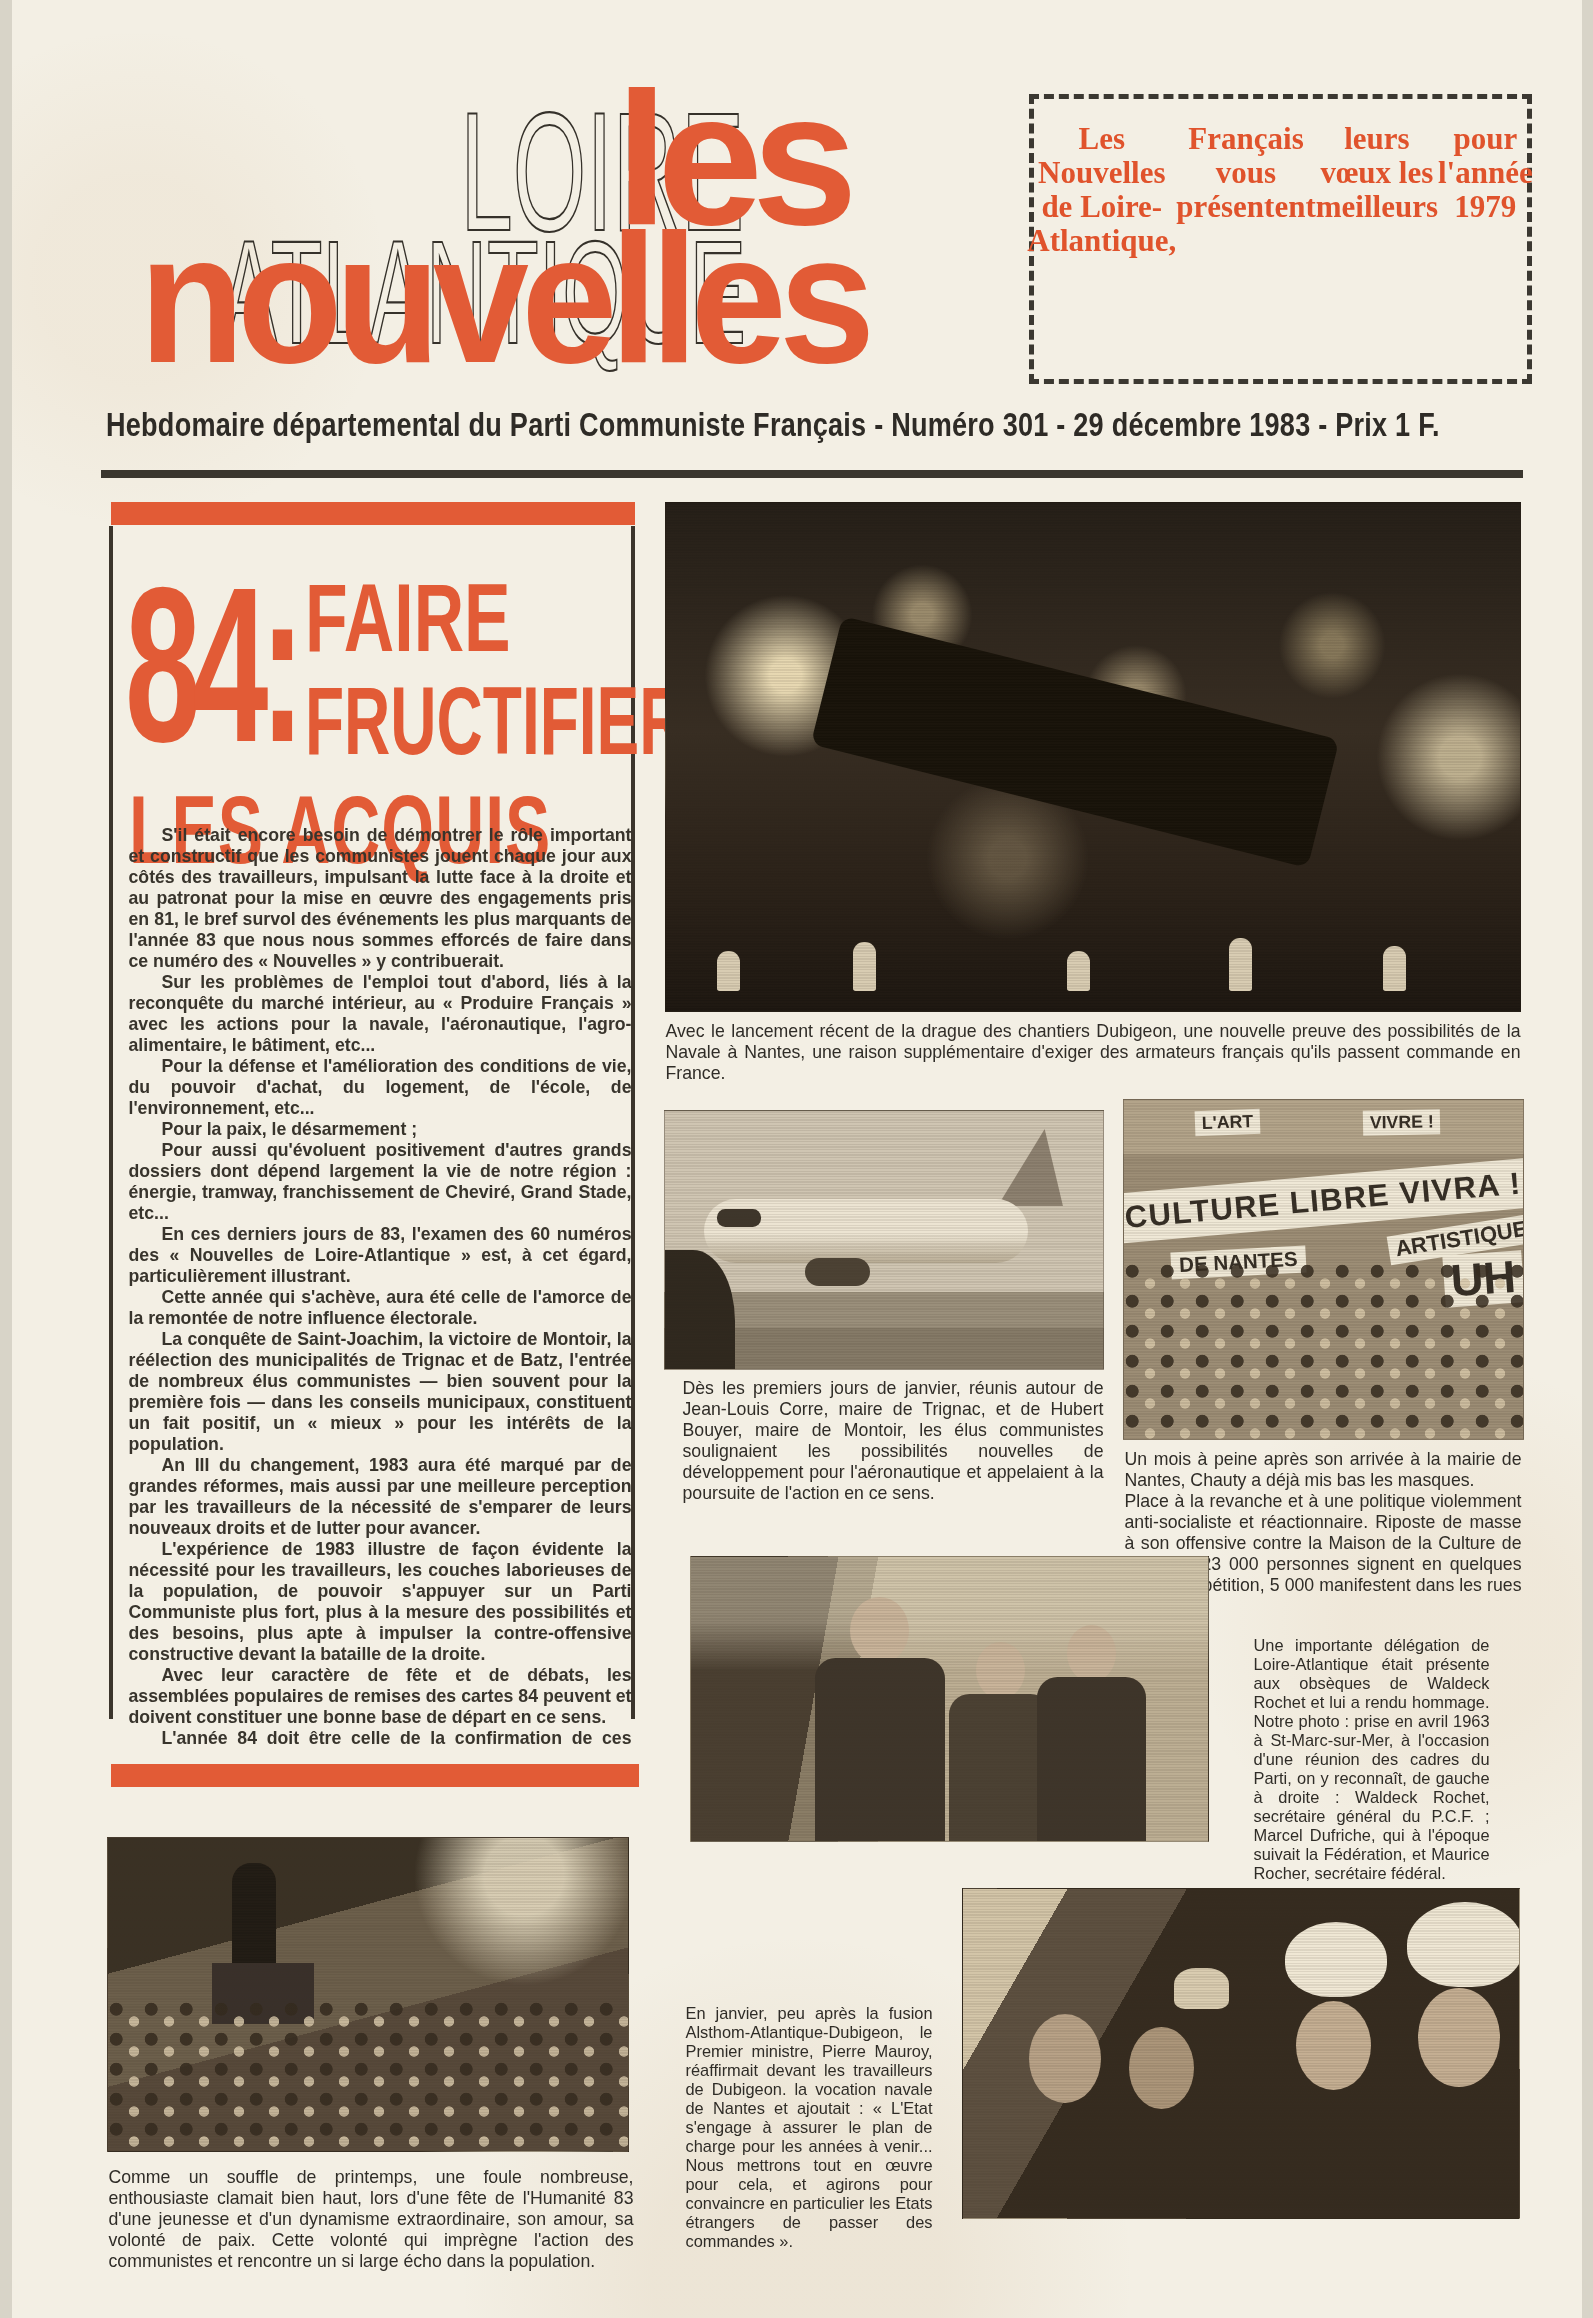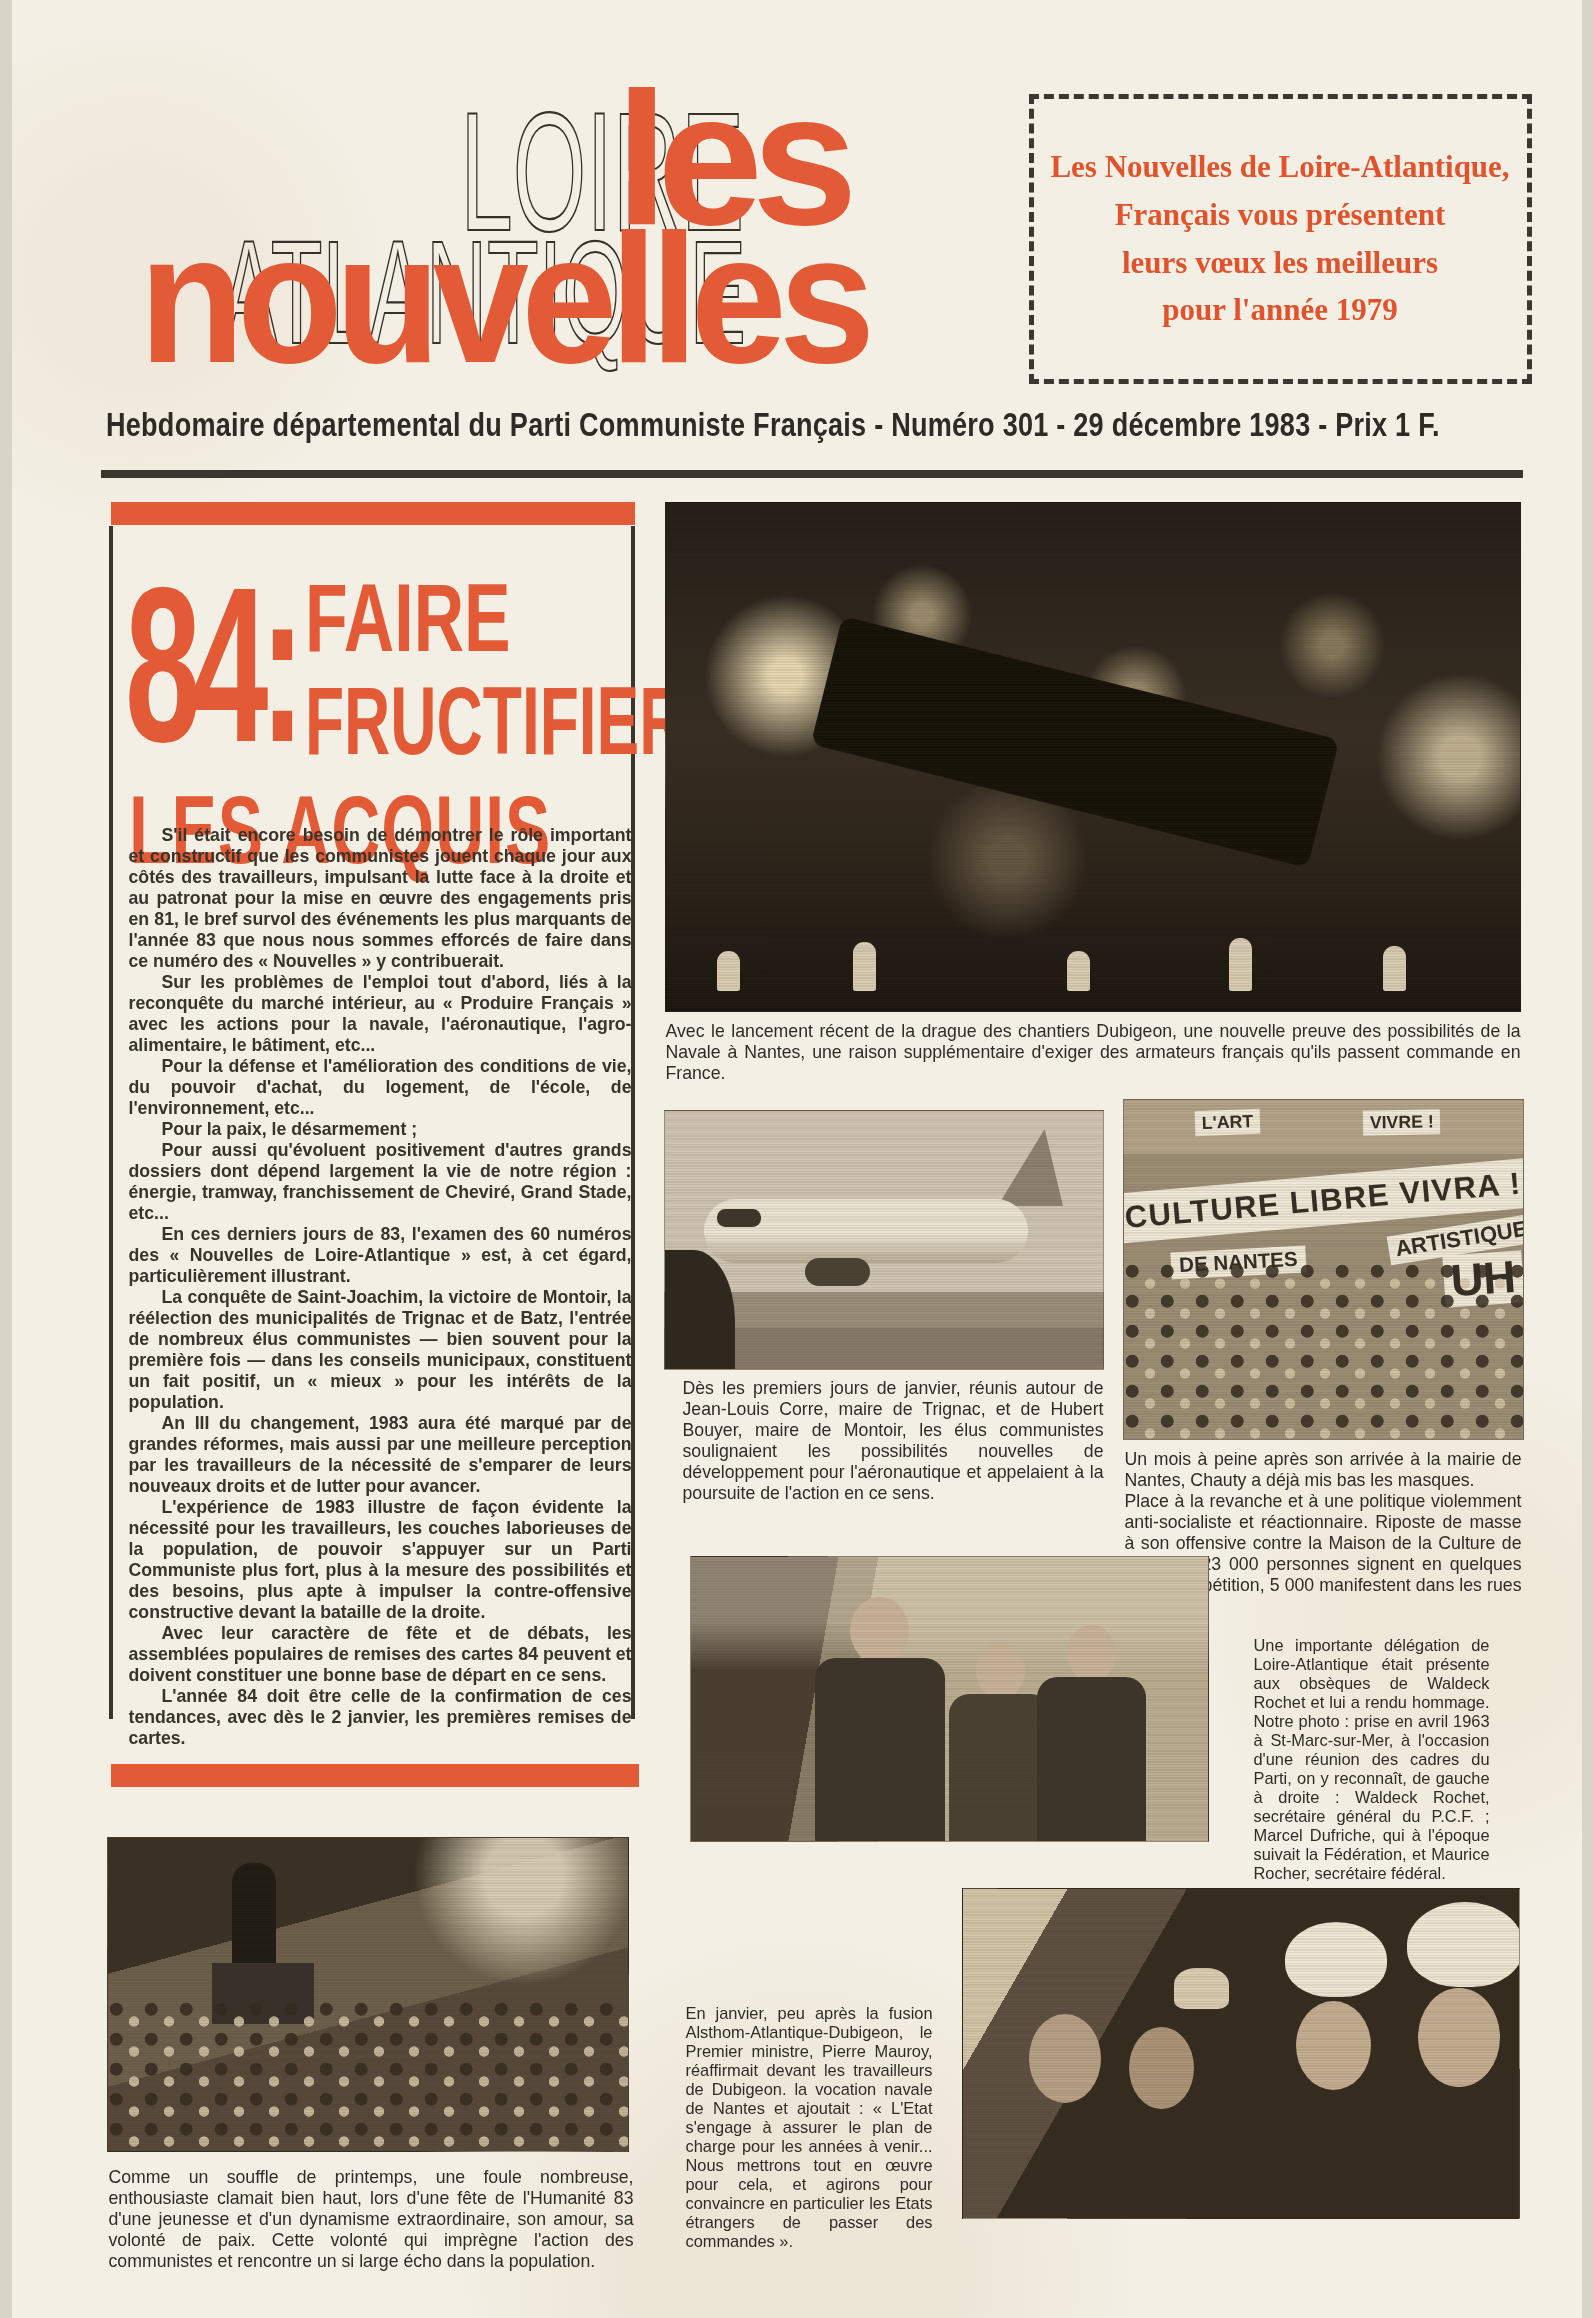--- a/index.html
+++ b/index.html
@@ -28,21 +28,21 @@
   }
   #region-1{right:837px;top:104px;font-size:169px;transform:scaleX(.56);}
   #region-2{right:836px;top:235px;font-size:146px;transform:scaleX(.58);}
   .title-word{position:absolute;color:var(--accent);font-weight:bold;line-height:.8;}
   #title-les{left:604px;top:82px;font-size:190px;letter-spacing:-11px;}
   #title-nouvelles{left:127px;top:225px;font-size:184px;letter-spacing:-8.2px;transform:scaleX(.94);transform-origin:left top;white-space:nowrap;}
 
   #greeting-box{
     left:1017px;top:94px;width:503px;height:290px;box-sizing:border-box;
     border:5.5px dashed #3b3831;padding:23px 15px;
-    display:flex;flex-direction:column;justify-content:center;row-gap:13.6px;
+    display:flex;justify-content:center;row-gap:13.6px;
     text-align:center;font-family:"Liberation Serif",serif;font-weight:bold;
     color:var(--accent2);font-size:31px;line-height:1.1;
   }
   #tagline{
     left:94px;top:406px;font-size:33px;font-weight:bold;color:#2e2b26;
     transform:scaleX(.82);transform-origin:left top;white-space:nowrap;letter-spacing:0.3px;
   }
   #masthead-rule{left:89px;top:470px;width:1422px;height:7.5px;background:#3a362e;}
 
   
@@ -165,20 +165,21 @@
   <div class="hl" id="hl-2">FRUCTIFIER</div>
   <div class="hl" id="hl-3">LES ACQUIS</div>
 
   <div class="abs" id="article">
     <p>S'il était encore besoin de démontrer le rôle important et constructif que les communistes jouent chaque jour aux côtés des travailleurs, impulsant la lutte face à la droite et au patronat pour la mise en œuvre des engagements pris en 81, le bref survol des événements les plus marquants de l'année 83 que nous nous sommes efforcés de faire dans ce numéro des « Nouvelles » y contribuerait.</p>
     <p>Sur les problèmes de l'emploi tout d'abord, liés à la reconquête du marché intérieur, au « Produire Français » avec les actions pour la navale, l'aéronautique, l'agro-alimentaire, le bâtiment, etc...</p>
     <p>Pour la défense et l'amélioration des conditions de vie, du pouvoir d'achat, du logement, de l'école, de l'environnement, etc...</p>
     <p>Pour la paix, le désarmement ;</p>
     <p>Pour aussi qu'évoluent positivement d'autres grands dossiers dont dépend largement la vie de notre région : énergie, tramway, franchissement de Cheviré, Grand Stade, etc...</p>
     <p>En ces derniers jours de 83, l'examen des 60 numéros des « Nouvelles de Loire-Atlantique » est, à cet égard, particulièrement illustrant.</p>
+    <p>Cette année qui s'achève, aura été celle de l'amorce de la remontée de notre influence électorale.</p>
     <p>La conquête de Saint-Joachim, la victoire de Montoir, la réélection des municipalités de Trignac et de Batz, l'entrée de nombreux élus communistes — bien souvent pour la première fois — dans les conseils municipaux, constituent un fait positif, un « mieux » pour les intérêts de la population.</p>
     <p>An III du changement, 1983 aura été marqué par de grandes réformes, mais aussi par une meilleure perception par les travailleurs de la nécessité de s'emparer de leurs nouveaux droits et de lutter pour avancer.</p>
     <p>L'expérience de 1983 illustre de façon évidente la nécessité pour les travailleurs, les couches laborieuses de la population, de pouvoir s'appuyer sur un Parti Communiste plus fort, plus à la mesure des possibilités et des besoins, plus apte à impulser la contre-offensive constructive devant la bataille de la droite.</p>
     <p>Avec leur caractère de fête et de débats, les assemblées populaires de remises des cartes 84 peuvent et doivent constituer une bonne base de départ en ce sens.</p>
     <p>L'année 84 doit être celle de la confirmation de ces tendances, avec dès le 2 janvier, les premières remises de cartes.</p>
 
   </div>
 
   <div class="abs" id="bar-bottom"></div>
 

